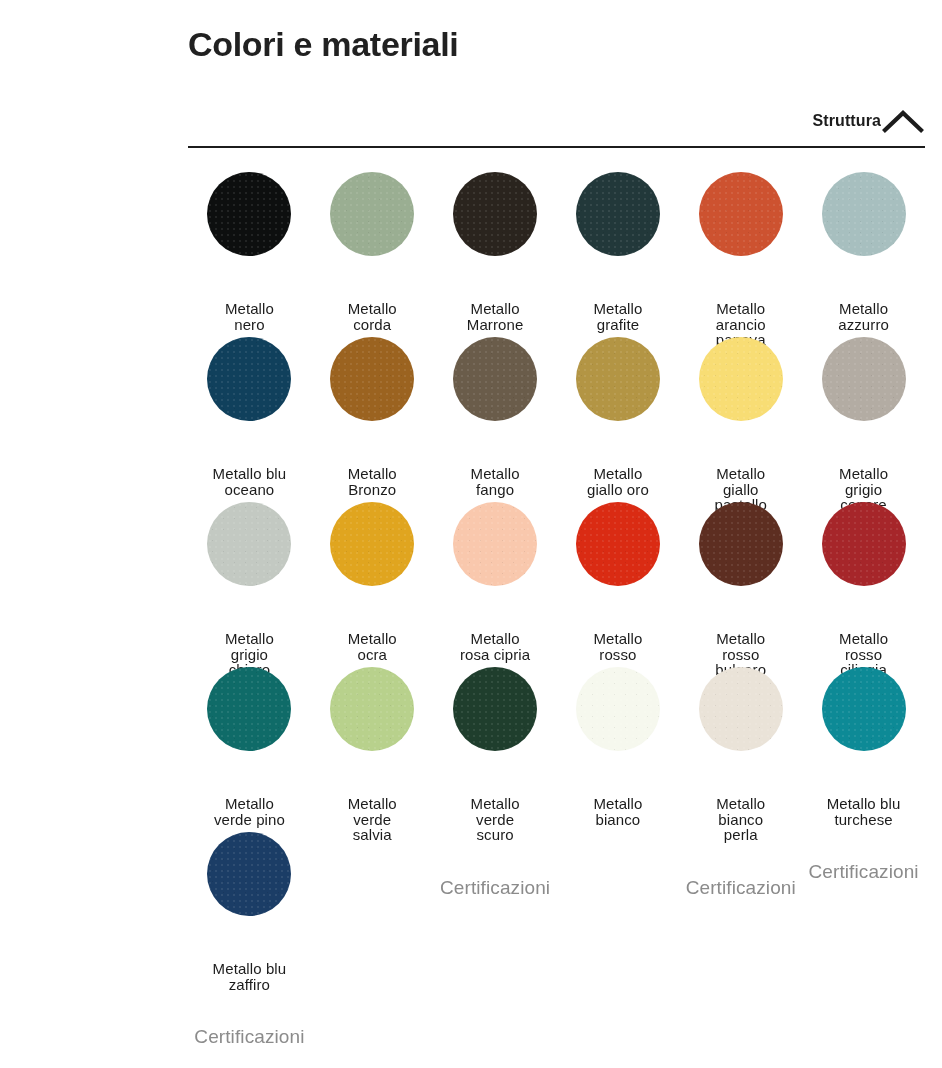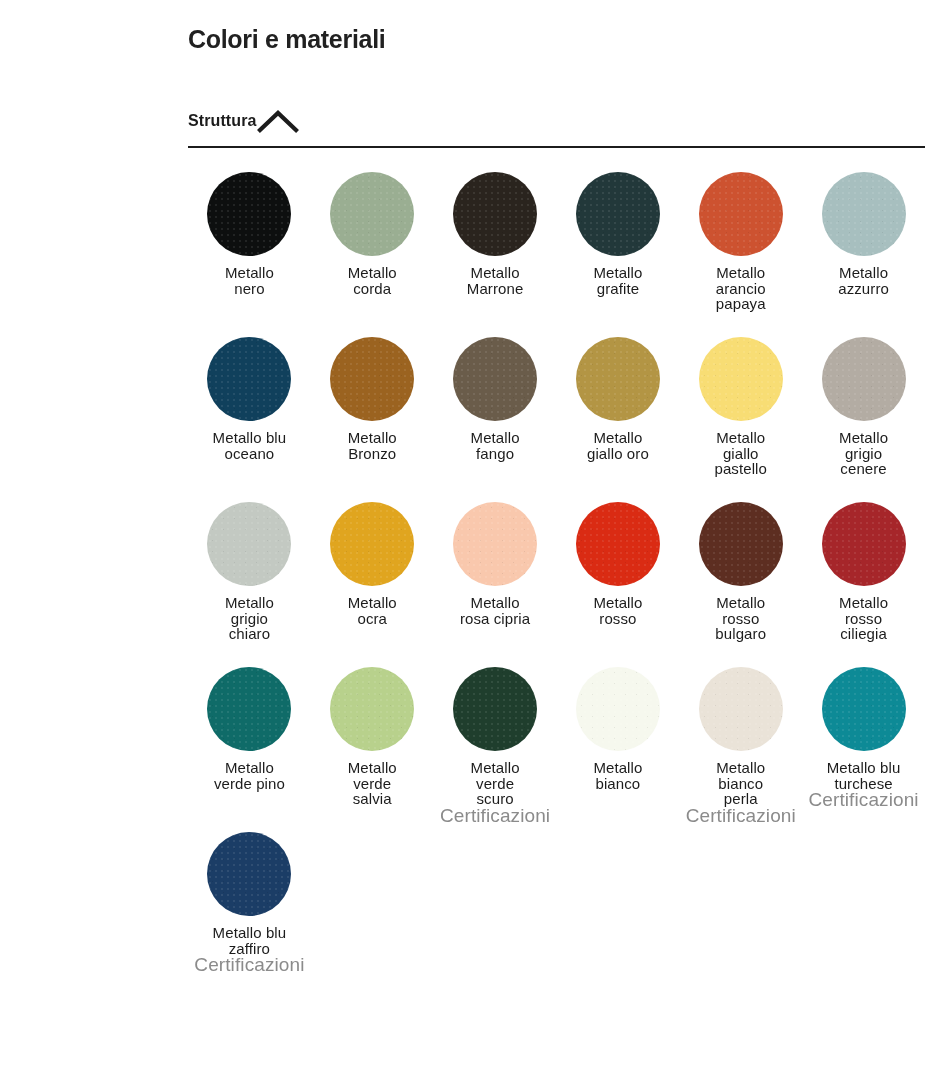--- a/index.html
+++ b/index.html
@@ -18,39 +18,39 @@
   .page {
     position: relative;
     width: 942px;
     height: 1068px;
     box-sizing: border-box;
   }
   .page-title {
     position: absolute;
     left: 188px;
     top: 24px;
-    font-size: 25px;
+    font-size: 34px;
     font-weight: 700;
     letter-spacing: -0.3px;
     color: #212121;
     line-height: 1.2;
     white-space: nowrap;
   }
   
   .section {
     position: absolute;
     left: 188px;
     top: 100px;
     width: 737px;
   }
   .section-header {
     position: relative;
     display: flex;
     align-items: center;
-    justify-content: flex-start;
+    justify-content: flex-end;
     height: 46px;
     border-bottom: 2px solid #1c1c1c;
     cursor: pointer;
   }
   .section-title {
     font-size: 16px;
     font-weight: 700;
     color: #1c1c1c;
     letter-spacing: 0.1px;
     padding-bottom: 4px;
@@ -72,20 +72,21 @@
     padding-top: 14px;
   }
   .swatch {
     display: flex;
     flex-direction: column;
     align-items: center;
     padding-top: 10px;
     height: 165px;
     box-sizing: border-box;
     cursor: pointer;
+    gap: 36px;
   }
   .swatch-circle {
     width: 84px;
     height: 84px;
     border-radius: 50%;
     flex: 0 0 auto;
     position: relative;
     background-repeat: repeat;
     background-size: 6px 6px, 11px 11px, 100% 100%;
   }

